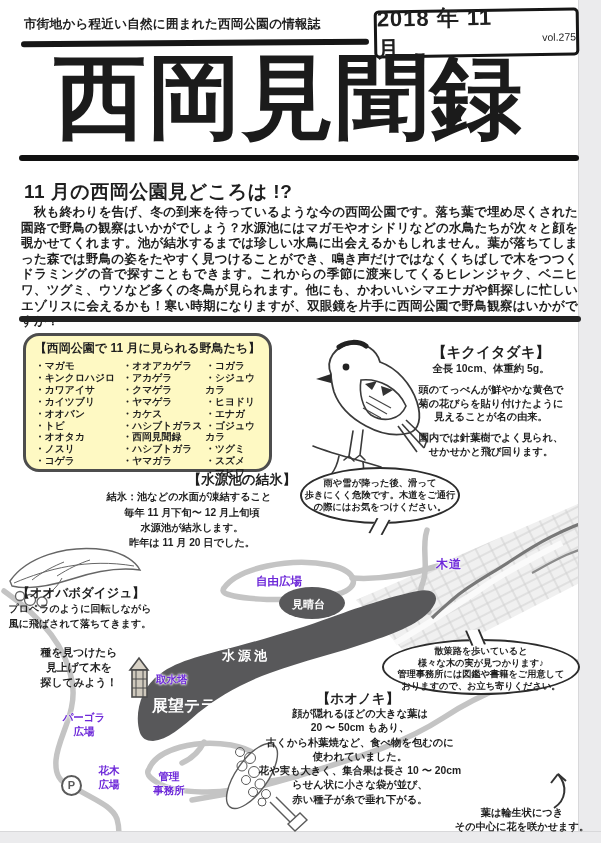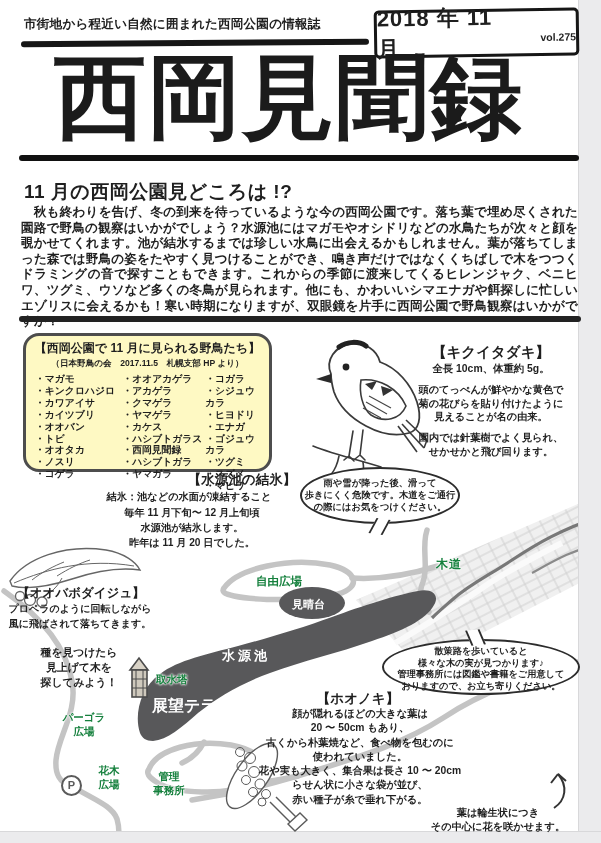--- a/index.html
+++ b/index.html
@@ -12,21 +12,21 @@
   
   .edge-right{left:578px;top:0;width:23px;height:843px;background:#ebebed;border-left:1px solid #d8d8da;}
   .edge-bottom{left:0;top:831px;width:601px;height:12px;background:#ebebed;border-top:1px solid #d8d8da;}
 
   
   .tagline{left:24px;top:16px;font-size:12.6px;font-weight:bold;letter-spacing:.2px;}
   .tagline-rule{left:21px;top:40px;width:348px;height:5.5px;background:#161616;border-radius:3px;transform:rotate(-.4deg);}
   .issue-box{left:374px;top:9px;width:199px;height:42px;border:3.5px solid #161616;border-radius:5px;
              transform:rotate(-.9deg);display:flex;align-items:center;justify-content:center;gap:5px;background:#fff;}
   .issue-date{font-size:22px;font-weight:bold;letter-spacing:1px;}
-  .issue-no{font-size:10.5px;font-weight:bold;margin-top:10px;margin-left:36px;}
+  .issue-no{font-size:10.5px;font-weight:normal;margin-top:10px;margin-left:36px;}
   .main-title{left:0;top:46px;width:578px;text-align:center;font-family:"Liberation Serif","DejaVu Serif",serif;
               font-weight:bold;font-size:92px;line-height:104px;letter-spacing:2px;color:#1b1b1b;}
   .title-rule{left:19px;top:155px;width:560px;height:6px;background:#111;border-radius:3px;}
 
   
   .lead-heading{left:24px;top:179px;font-size:19px;font-weight:bold;letter-spacing:.5px;}
   .lead-body{left:21px;top:205px;width:557px;font-size:12.6px;font-weight:bold;line-height:15.6px;
              text-align:justify;letter-spacing:0;}
   .lead-rule{left:19px;top:316px;width:562px;height:5.5px;background:#222;border-radius:3px;}
 
@@ -63,25 +63,25 @@
 
   
   .ooba-title{left:0;top:585px;width:162px;text-align:center;font-size:12.5px;font-weight:bold;}
   .ooba-desc{left:4px;top:602px;width:152px;text-align:center;font-size:10px;font-weight:bold;line-height:14.6px;}
   .ooba-tip{left:10px;top:645px;width:138px;text-align:center;font-size:10.8px;font-weight:bold;line-height:15px;}
 
   
   .hoo-title{left:285px;top:690px;width:146px;text-align:center;font-size:13.5px;font-weight:bold;z-index:4;}
   .hoo-leaves{left:247px;top:707px;width:226px;text-align:center;font-size:10.3px;font-weight:bold;line-height:14.4px;z-index:4;}
   .hoo-fruit{left:238px;top:764px;width:244px;text-align:center;font-size:10.3px;font-weight:bold;line-height:14.4px;z-index:4;}
-  .hoo-caption{left:420px;top:806px;width:156px;text-align:center;font-size:10.2px;font-weight:bold;line-height:13.6px;z-index:4;}
+  .hoo-caption{left:444px;top:806px;width:156px;text-align:center;font-size:10.2px;font-weight:bold;line-height:13.6px;z-index:4;}
 
   
   .map-label{font-weight:bold;z-index:3;white-space:pre-line;text-align:center;}
-  .ml-dark{color:#15803d;text-shadow:0 0 2px #fff,0 0 2px #fff,0 0 3px #fff;}
+  .ml-dark{color:#6d28d9;text-shadow:0 0 2px #fff,0 0 2px #fff,0 0 3px #fff;}
   .ml-white{color:#ffffff;}
   .ml-jiyu{left:256px;top:574px;font-size:11.5px;}
   .ml-miharashi{left:292px;top:597px;font-size:11px;}
   .ml-pond{left:222px;top:647px;font-size:13px;letter-spacing:3px;}
   .ml-tower{left:156px;top:673px;font-size:10.5px;}
   .ml-terrace{left:152px;top:684px;font-size:16px;margin-top:12px;}
   .ml-boardwalk{left:436px;top:556px;font-size:12px;letter-spacing:1px;}
   .ml-pergola{left:55px;top:710px;width:58px;font-size:10.5px;line-height:14px;}
   .ml-kaboku{left:92px;top:763px;width:34px;font-size:10.5px;line-height:14px;}
   .ml-office{left:143px;top:769px;width:52px;font-size:10.5px;line-height:14px;}
@@ -146,21 +146,20 @@
 </div>
 <div class="abs main-title">西岡見聞録</div>
 <div class="abs title-rule"></div>
 
 <div class="abs lead-heading">11 月の西岡公園見どころは !?</div>
 <div class="abs lead-body">　秋も終わりを告げ、冬の到来を待っているような今の西岡公園です。落ち葉で埋め尽くされた園路で野鳥の観察はいかがでしょう？水源池にはマガモやオシドリなどの水鳥たちが次々と顔を覗かせてくれます。池が結氷するまでは珍しい水鳥に出会えるかもしれません。葉が落ちてしまった森では野鳥の姿をたやすく見つけることができ、鳴き声だけではなくくちばしで木をつつくドラミングの音で探すこともできます。これからの季節に渡来してくるヒレンジャク、ベニヒワ、ツグミ、ウソなど多くの冬鳥が見られます。他にも、かわいいシマエナガや餌探しに忙しいエゾリスに会えるかも！寒い時期になりますが、双眼鏡を片手に西岡公園で野鳥観察はいかがですか？</div>
 <div class="abs lead-rule"></div>
 
 <div class="abs bird-box">
   <div class="bird-box-title">【西岡公園で 11 月に見られる野鳥たち】</div>
-  <div class="bird-box-source">（日本野鳥の会　2017.11.5　札幌支部 HP より）</div>
   <div class="bird-cols">
     <div class="bird-col bird-col1">
         <div>・マガモ</div>
         <div>・キンクロハジロ</div>
         <div>・カワアイサ</div>
         <div>・カイツブリ</div>
         <div>・オオバン</div>
         <div>・トビ</div>
         <div>・オオタカ</div>
         <div>・ノスリ</div>

